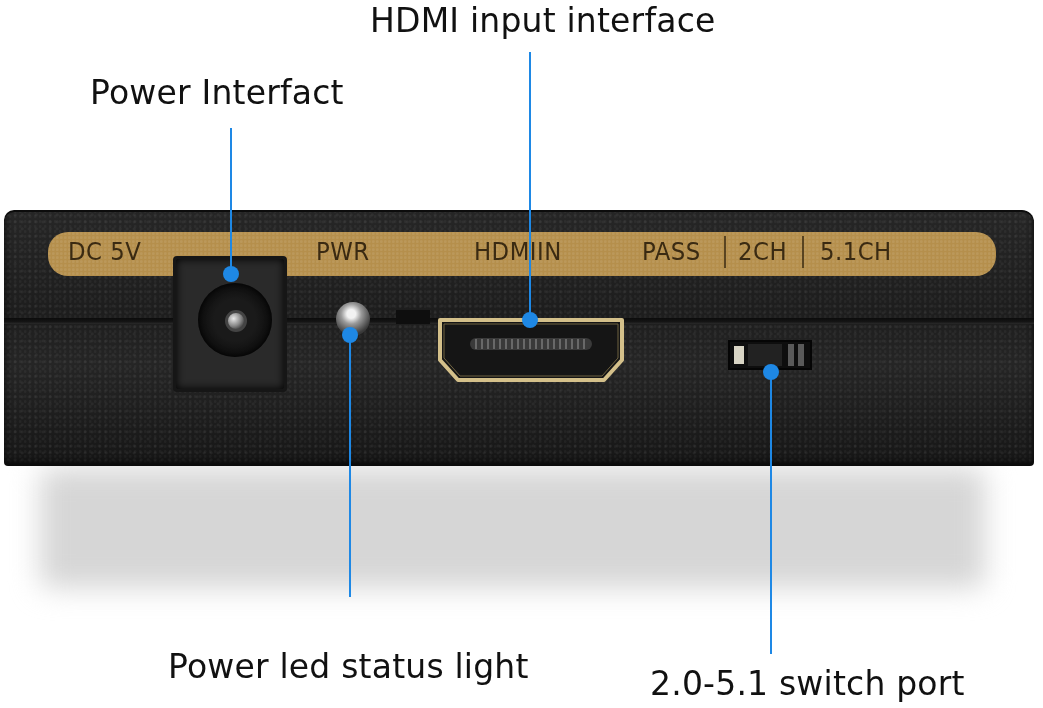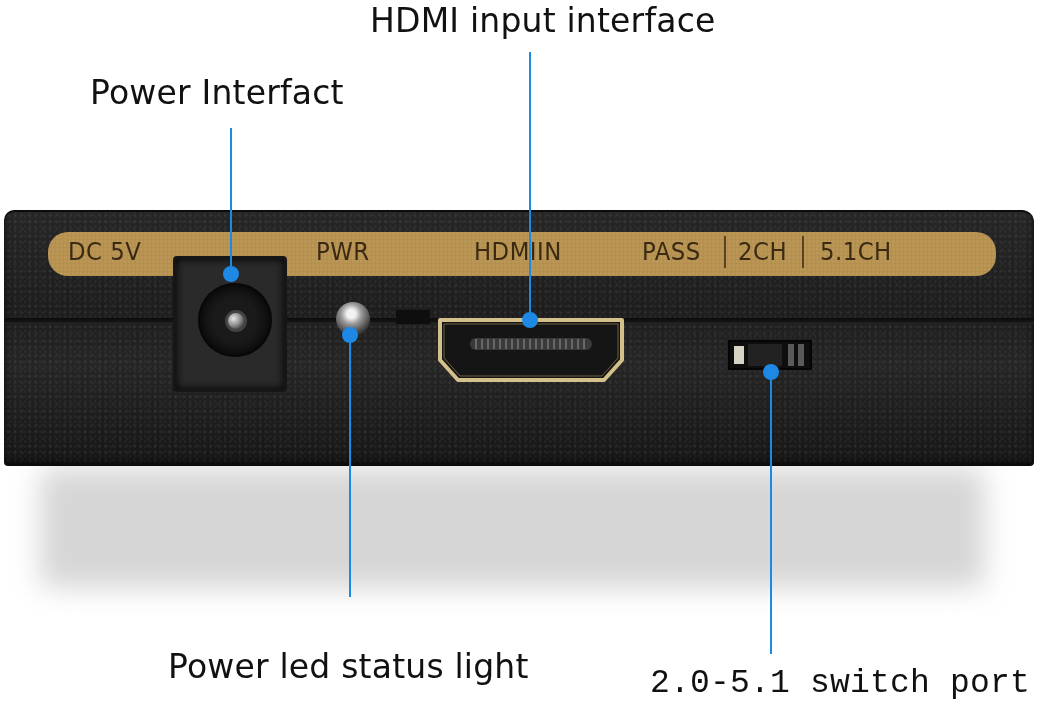--- a/index.html
+++ b/index.html
@@ -114,21 +114,21 @@
       background: #1e88e5;
       transform: translate(-50%, -50%);
     }
   </style>
 </head>
 <body>
 
 <div class="callout-label" style="left:370px; top:4px;text-align:center;">HDMI input interface</div>
 <div class="callout-label" style="left:90px; top:76px;">Power Interfact</div>
 <div class="callout-label" style="left:168px; top:602px;margin-top:48px;">Power led status light</div>
-<div class="callout-label" style="left:650px; top:667px;font-family:Liberation Mono, monospace;">2.0-5.1 switch port</div>
+<div class="callout-label" style="left:650px; top:667px;">2.0-5.1 switch port</div>
 
 <div class="shadow"></div>
 
 <div class="device">
   <div class="seam"></div>
   <div class="seam-notch"></div>
 
   <div class="label-strip">
     <span class="strip-text" style="left:20px;">DC 5V</span>
     <span class="strip-text" style="left:268px;">PWR</span>

